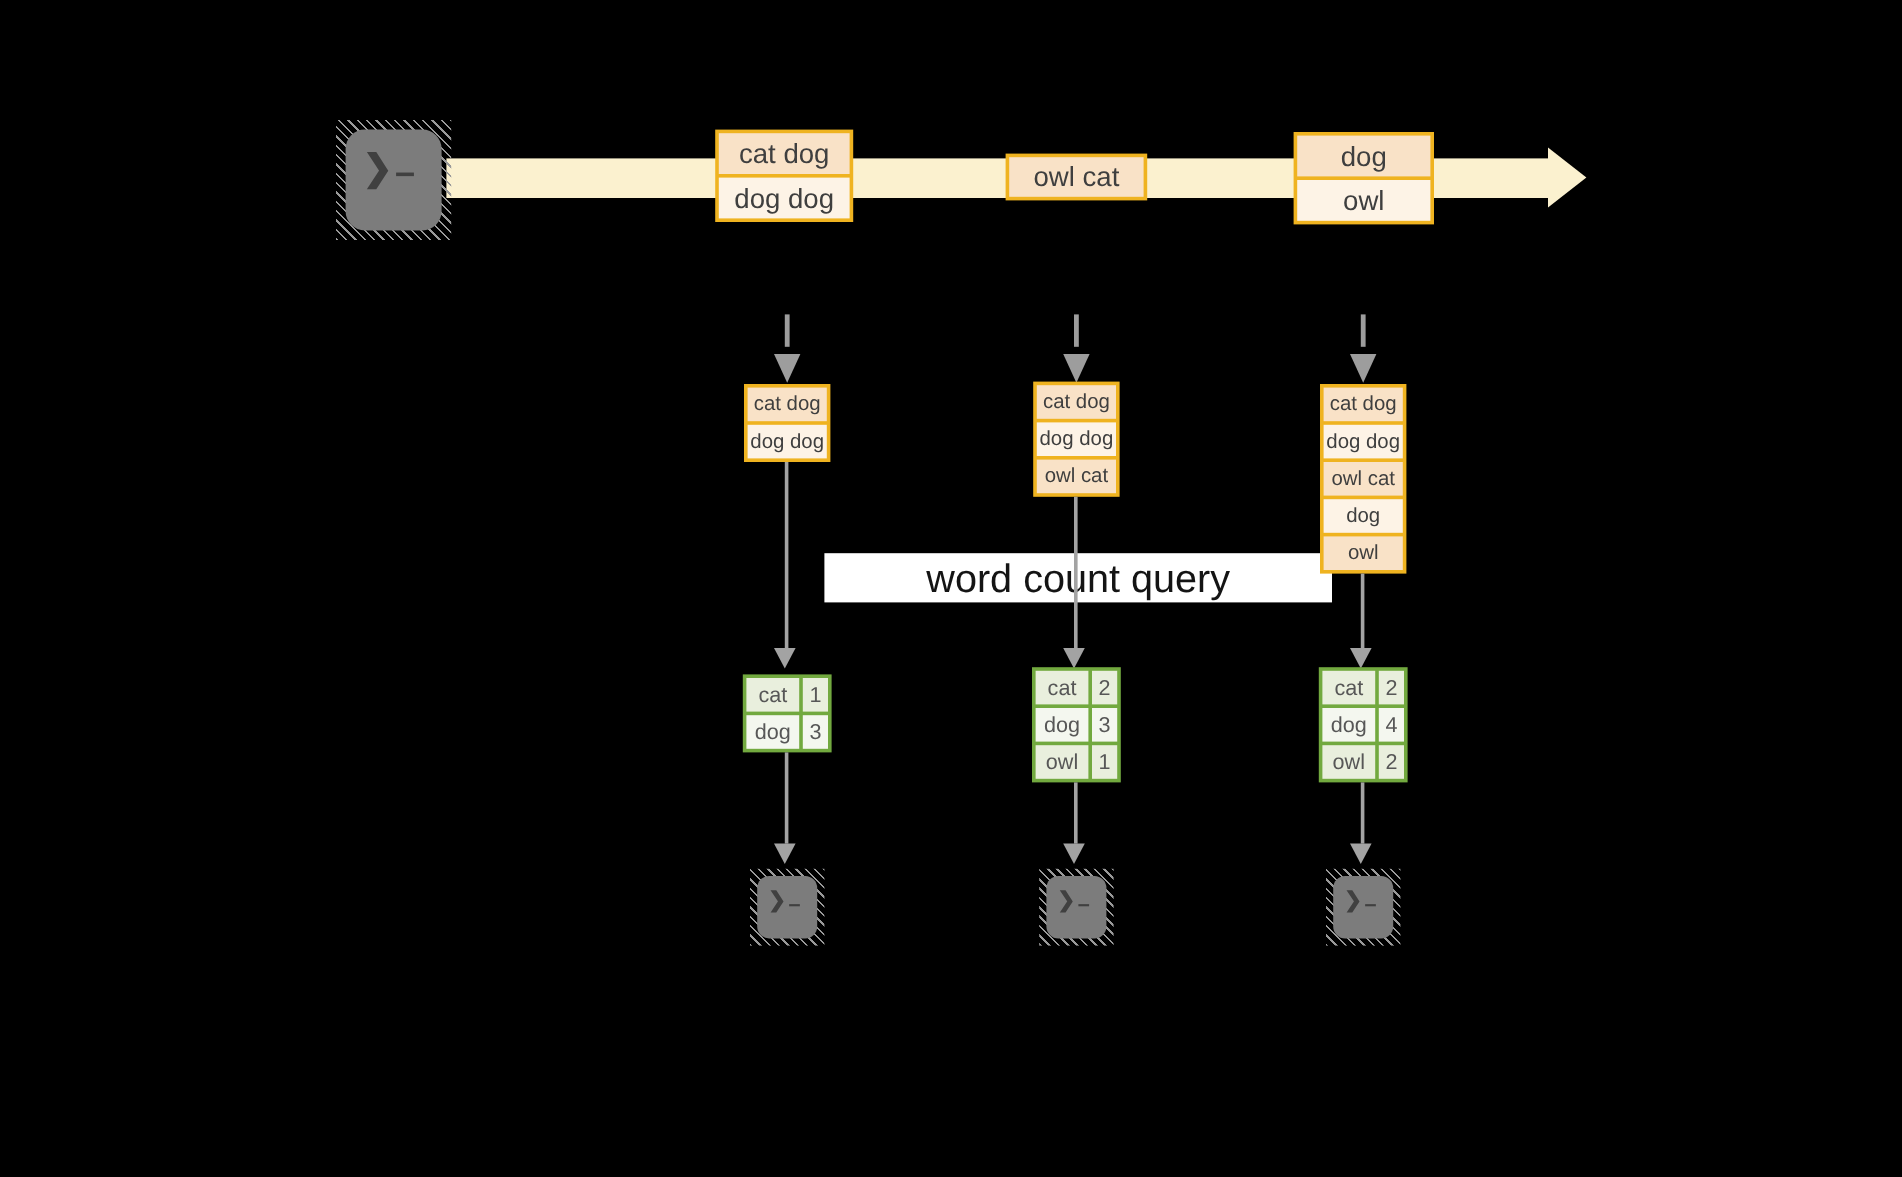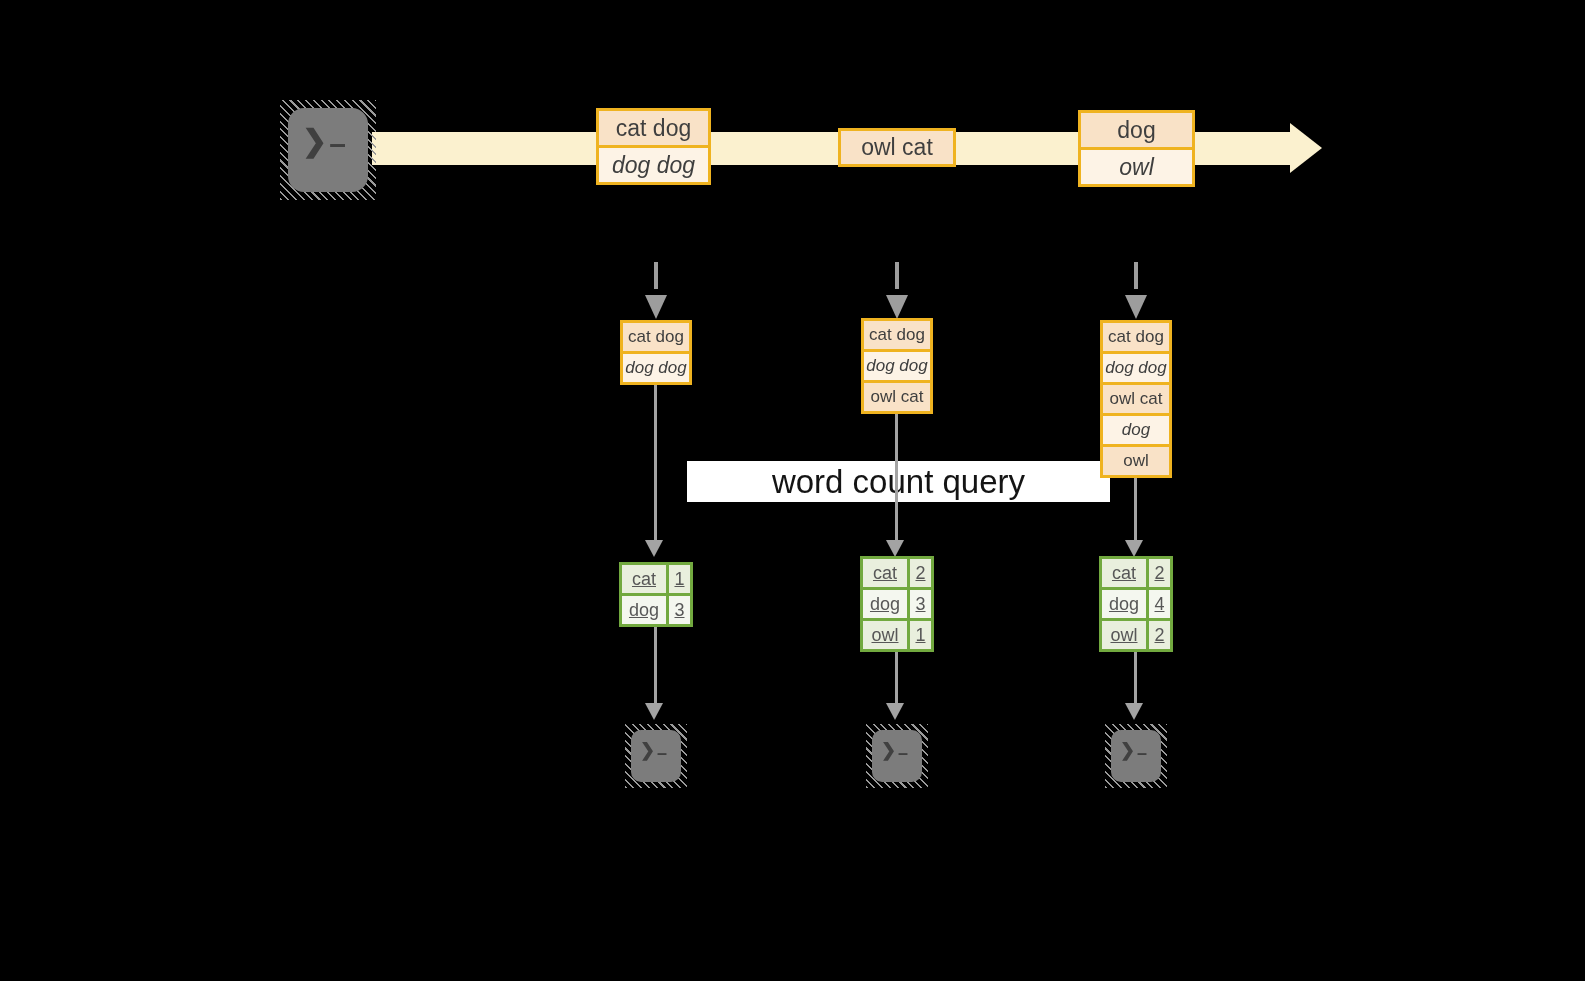--- a/index.html
+++ b/index.html
@@ -13,42 +13,42 @@
   .band{left:372px;top:132px;width:918px;height:33px;background:#fbf1cf;z-index:0;}
   .band-head{left:1290px;top:123px;width:0;height:0;
     border-top:25px solid transparent;border-bottom:25px solid transparent;
     border-left:32px solid #fbf1cf;z-index:0;}
 
   
   .gold-box{background:#efb320;display:flex;flex-direction:column;gap:3px;padding:3px;
     box-sizing:border-box;z-index:2;}
   .gold-cell{display:flex;align-items:center;justify-content:center;color:#3f3f3f;}
   .f-dark{background:#f9e2c7;}
-  .f-light{background:#fdf3e6;font-style:italic;}
+  .f-light{background:#fdf3e6;}
   .msg .gold-cell{height:34px;font-size:23px;}
   .msg1 .gold-cell{height:33px;}
   .buf .gold-cell{height:28px;font-size:17px;}
 
   
   .dash-seg{width:4px;background:#9d9d9d;z-index:2;}
   .tri-lg{width:0;height:0;border-left:11px solid transparent;border-right:11px solid transparent;
     border-top:24px solid #9d9d9d;z-index:2;}
   .vline{width:3px;background:#a3a3a3;z-index:2;}
   .tri-sm{width:0;height:0;border-left:9px solid transparent;border-right:9px solid transparent;
     border-top:17px solid #a3a3a3;z-index:2;}
 
   
   .banner{left:687px;top:461px;width:423px;height:41px;background:#ffffff;z-index:1;
     display:flex;align-items:center;justify-content:center;}
   .banner span{position:relative;z-index:3;font-size:33px;color:#141414;}
 
   
   .green-table{background:#72a93f;display:grid;grid-template-columns:44px 21px;gap:3px;
     padding:3px;box-sizing:content-box;grid-auto-rows:28px;z-index:2;}
-  .g-cell{display:flex;align-items:center;justify-content:center;font-size:18px;color:#575757;text-decoration:underline;}
+  .g-cell{display:flex;align-items:center;justify-content:center;font-size:18px;color:#575757;}
   .g-dark{background:#e9efdd;}
   .g-light{background:#f4f7ef;}
 
   
   .term{background:repeating-linear-gradient(45deg,#9a9a9a 0 1.5px,rgba(0,0,0,0) 1.5px 5.5px);z-index:2;}
   .term-inner{position:absolute;background:#7c7c7c;}
   .term-lg .term-inner{inset:8px;border-radius:16px;}
   .term-sm .term-inner{inset:6px;border-radius:10px;}
   .prompt{position:absolute;color:#404040;font-weight:bold;line-height:1;}
   .term-lg .prompt{left:14px;top:18px;font-size:30px;}

